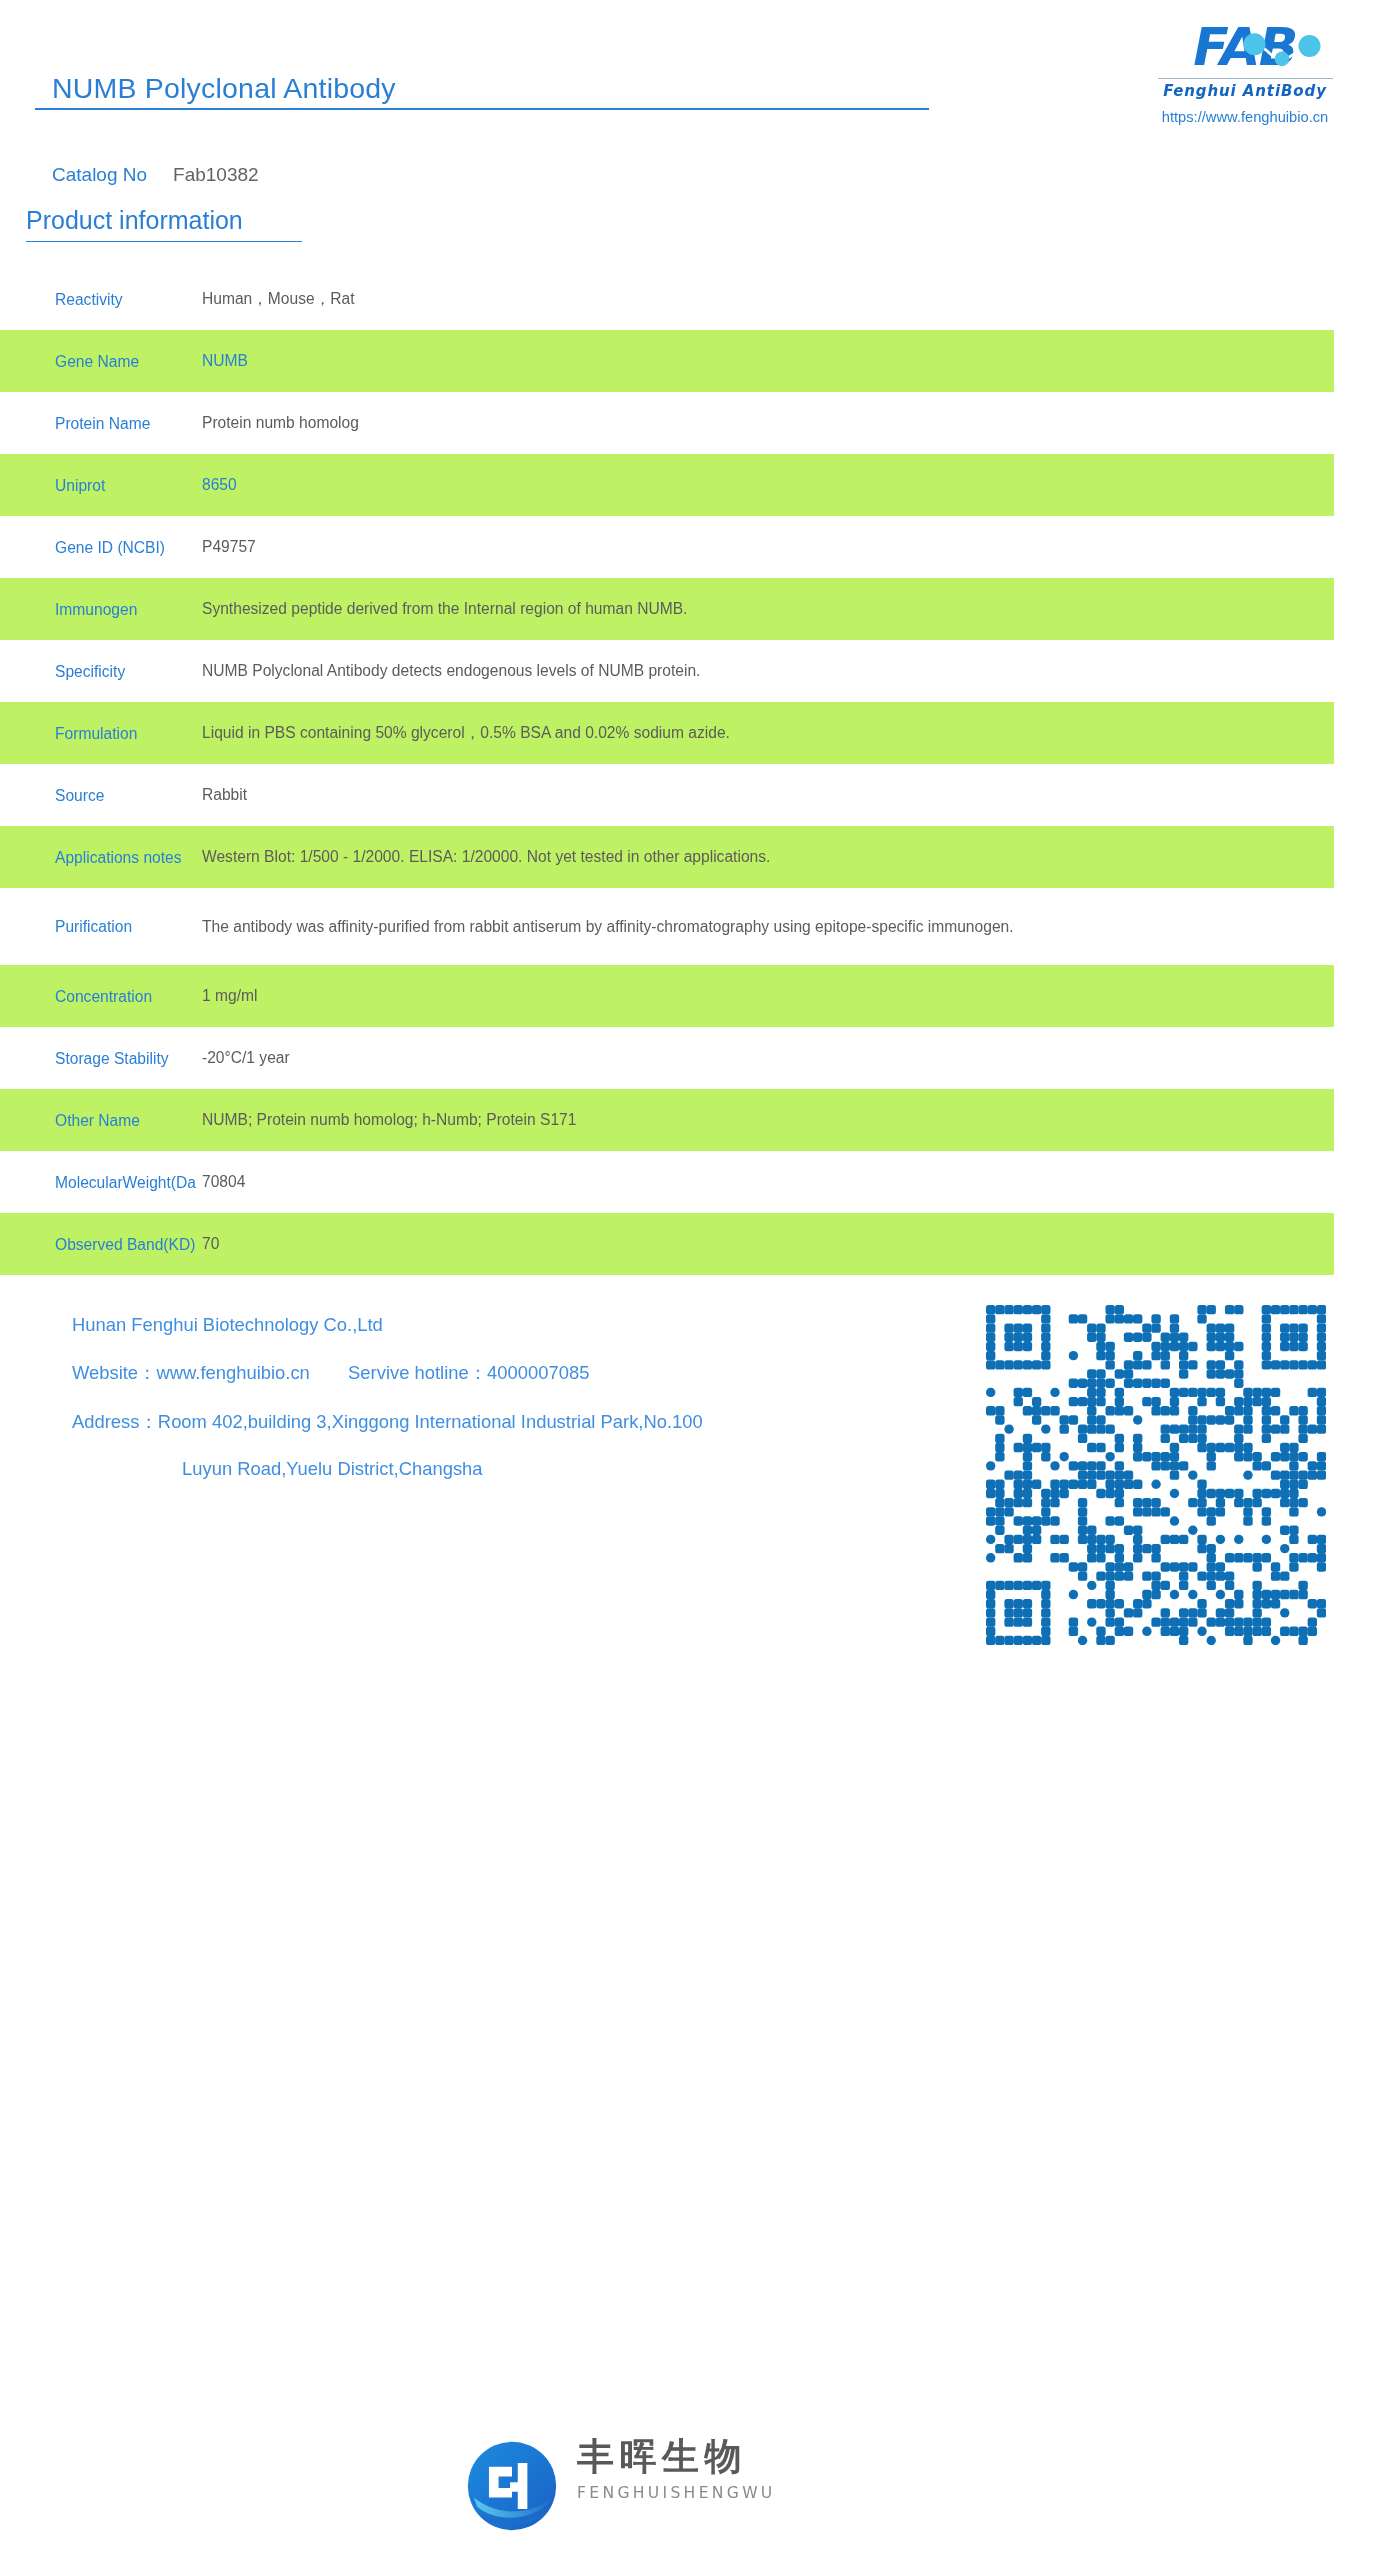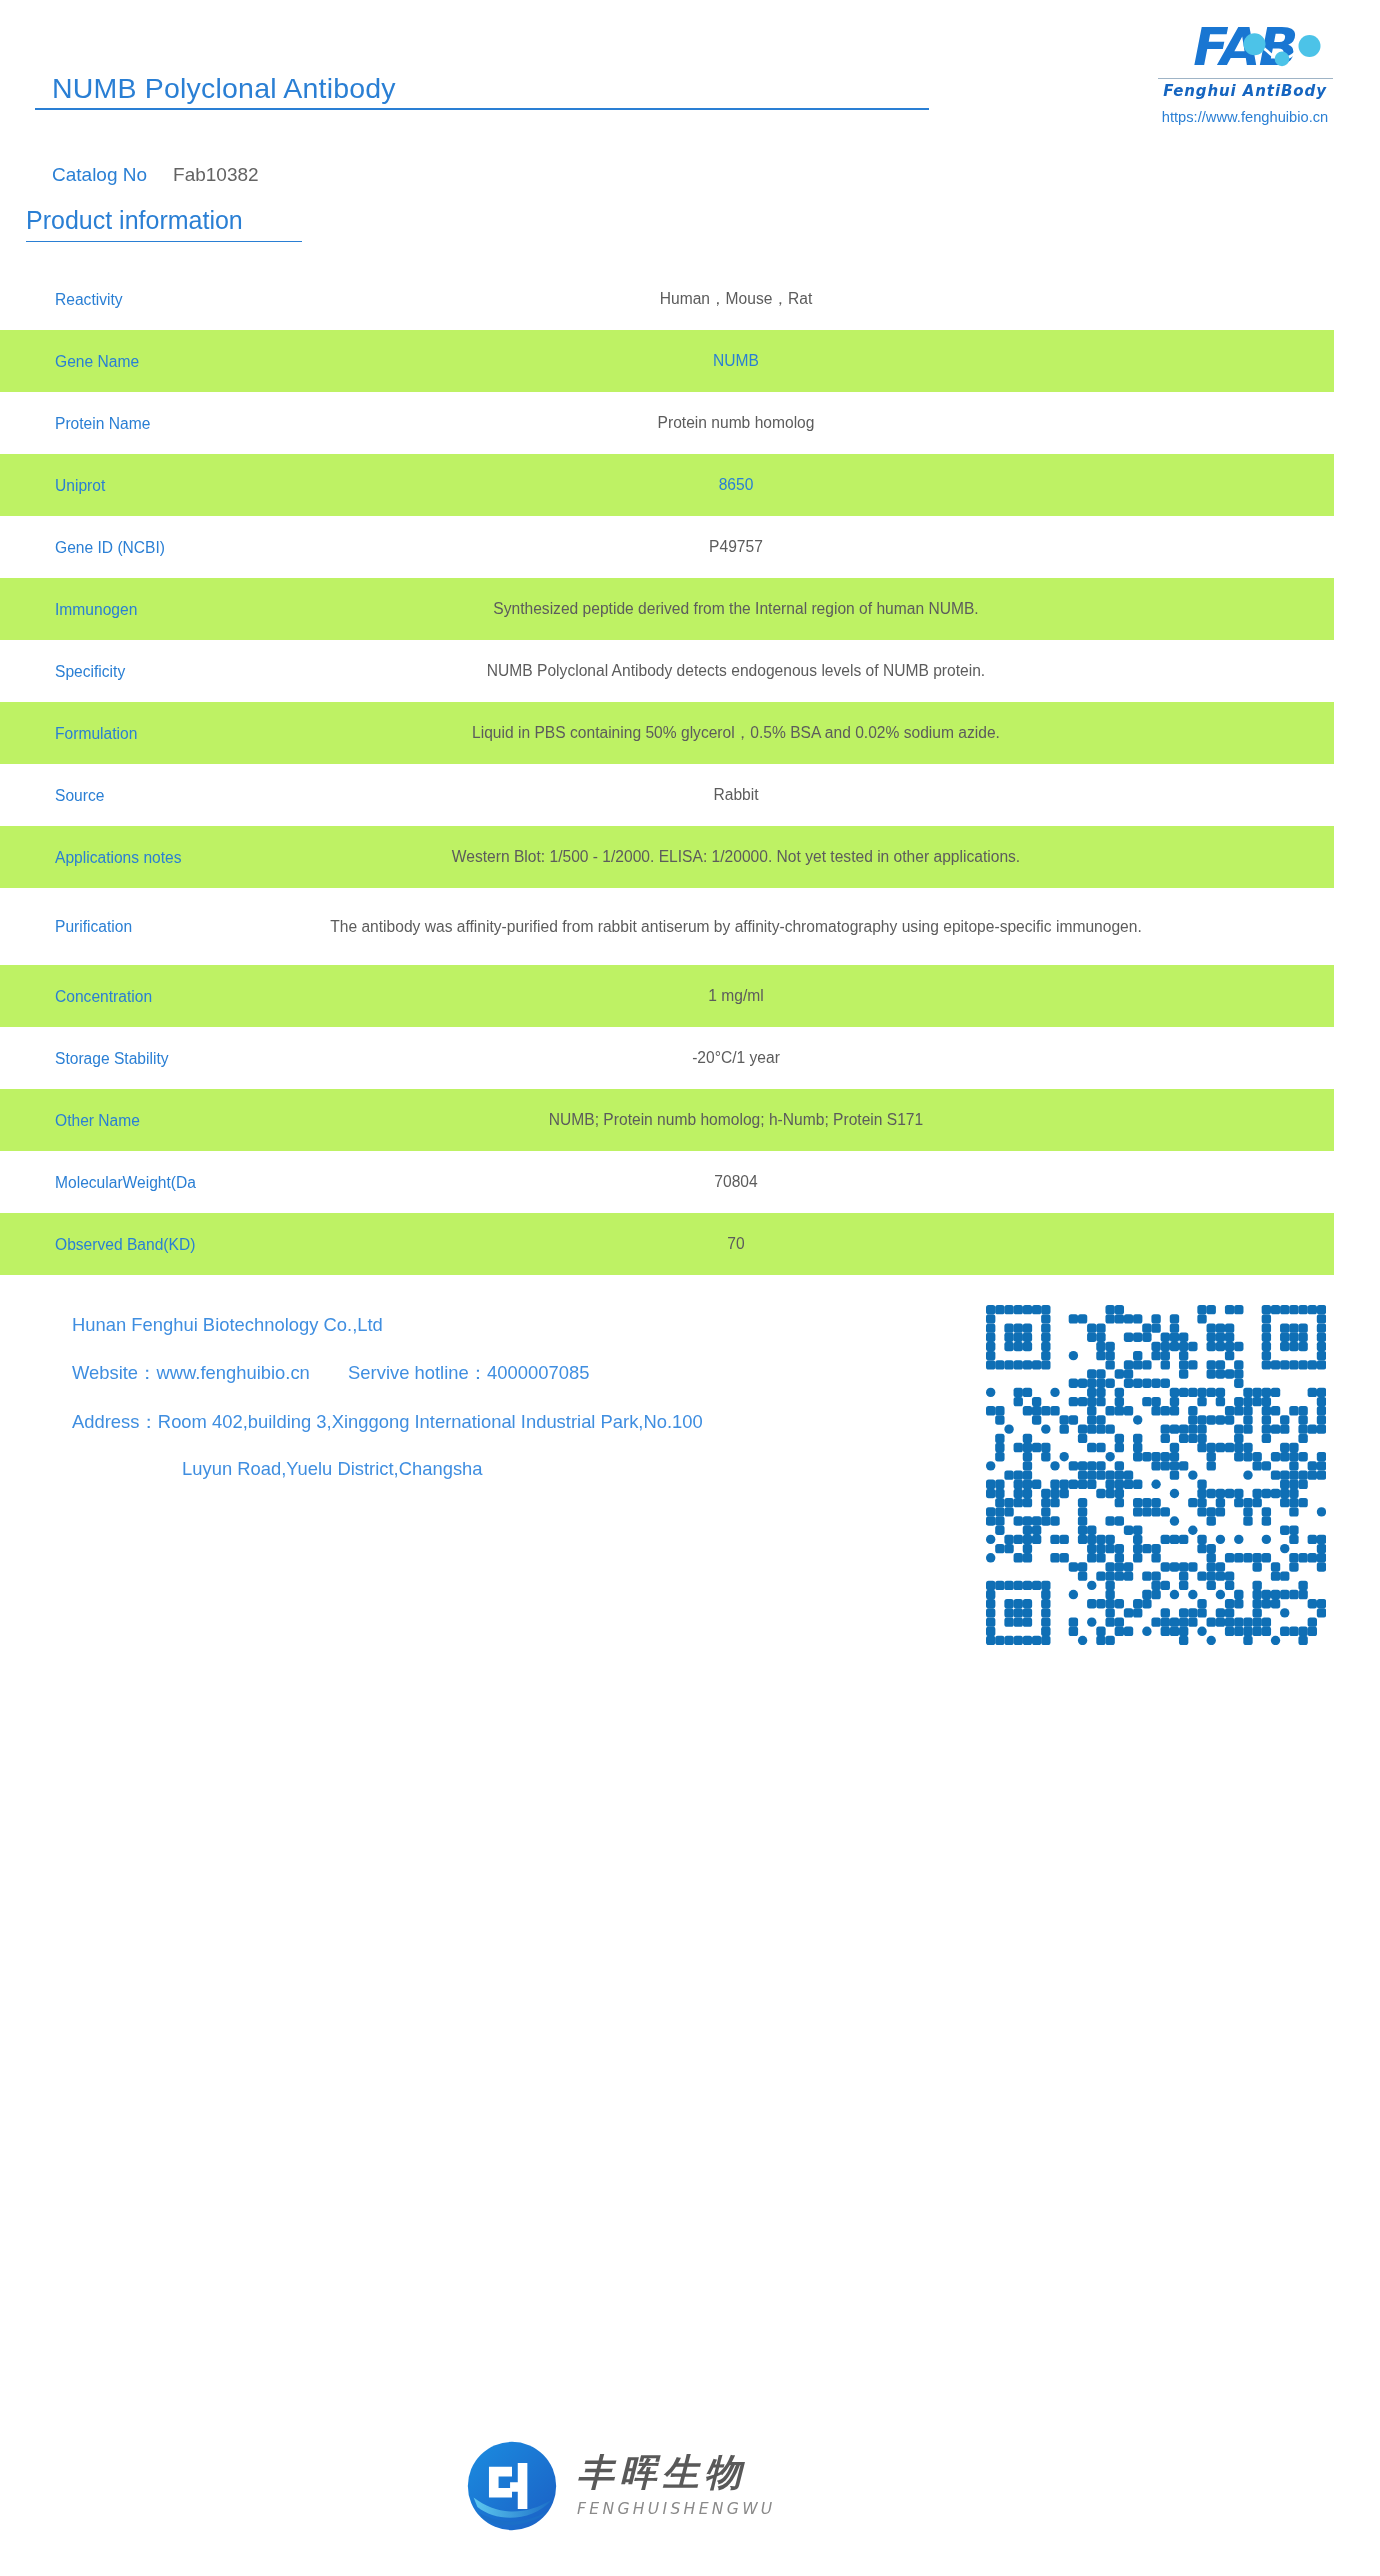--- a/index.html
+++ b/index.html
@@ -140,21 +140,20 @@
     font-size: 15.6px;
     color: #2a7fd4;
     line-height: 1.35;
   }
   .row .value {
     flex: 1 1 auto;
     padding-right: 64px;
     font-size: 15.6px;
     color: #5c5c5c;
     line-height: 1.55;
-    text-align: center;
   }
   .row .value.link { color: #2a7fd4; }
   .row.tall { min-height: 77px; }
 
   
   .footer {
     position: relative;
     margin-top: 24px;
     height: 294px;
   }
@@ -179,22 +178,20 @@
   }
 
   
   .bottom-logo {
     position: absolute;
     left: 0;
     top: 2438px;
     width: 1240px;
     display: flex;
     justify-content: center;
-    align-items: center;
-    font-style: italic;
   }
   .bl-mark { width: 96px; height: 96px; }
   .bl-text { margin-left: 16.6px; }
   .bl-cn {
     font-family: "DejaVu Sans", sans-serif;
     font-size: 37px;
     font-weight: bold;
     color: #595959;
     letter-spacing: 5.5px;
     line-height: 1;

